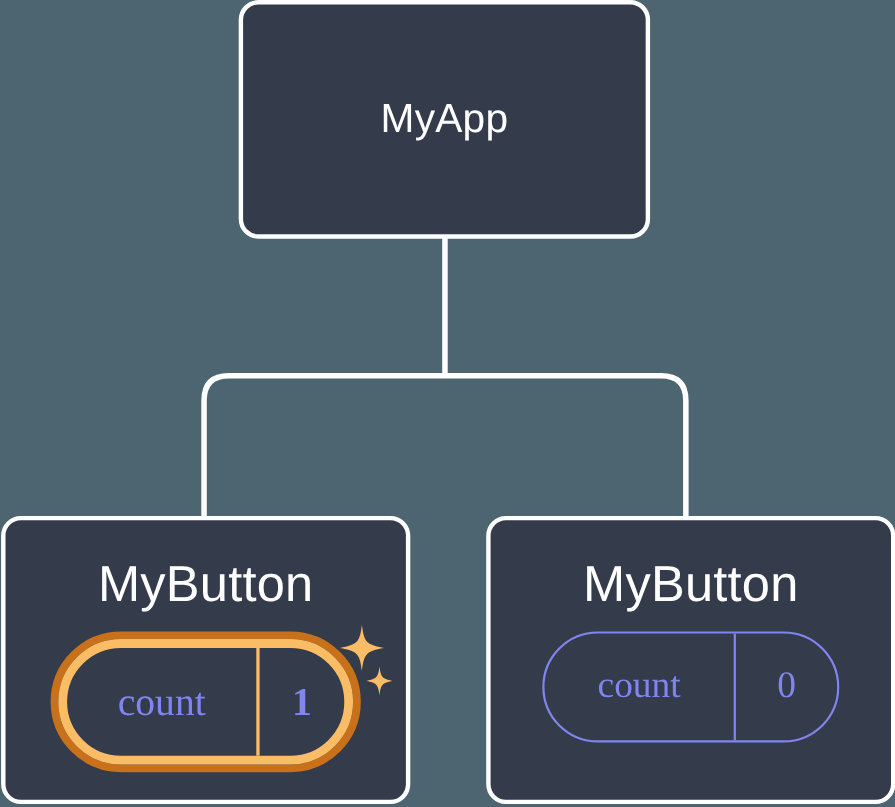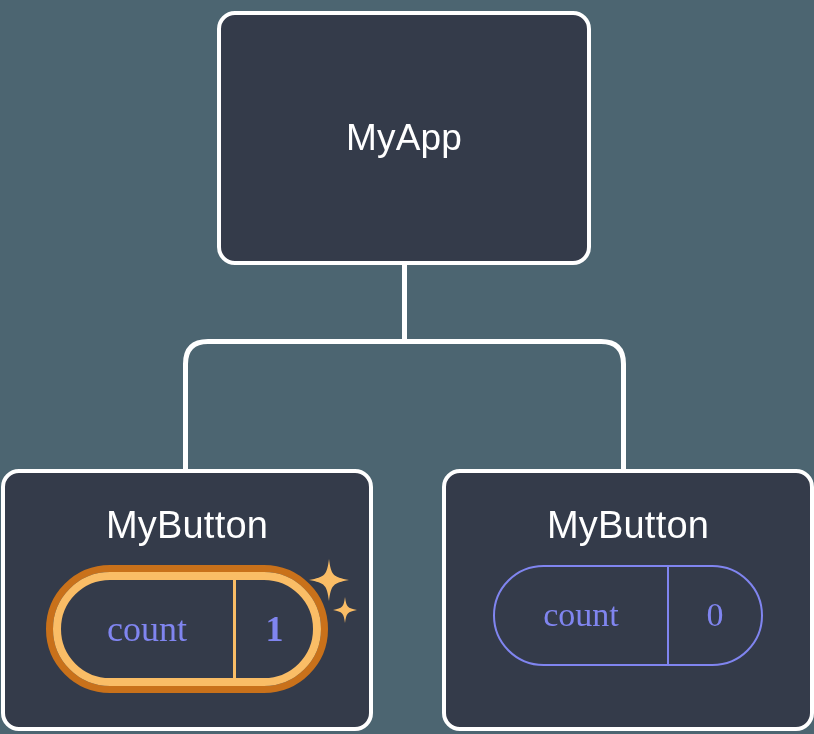--- a/index.html
+++ b/index.html
@@ -33,37 +33,37 @@
     box-sizing: border-box;
     background: #343b4a;
     border: 4px solid #ffffff;
     border-radius: 18px;
     display: flex;
     flex-direction: column;
     align-items: center;
   }
   .node-root {
     left: 217px;
-    top: 11px;
+    top: 0;
     width: 374px;
-    height: 254px;
+    height: 217px;
     justify-content: center;
   }
   .node-child {
     top: 469px;
     width: 372px;
     height: 262px;
     padding-top: 32px;
   }
   .node-child-left  { left: 1px; }
   .node-child-right { left: 442px; }
 
   .node-title {
     color: #ffffff;
-    font-size: 38px;
+    font-size: 46px;
     font-weight: 400;
     letter-spacing: 0.2px;
     line-height: 1.1;
     white-space: nowrap;
   }
   .node-root .node-title { font-size: 37px; }
 
   
   .pill-wrap {
     position: relative;

